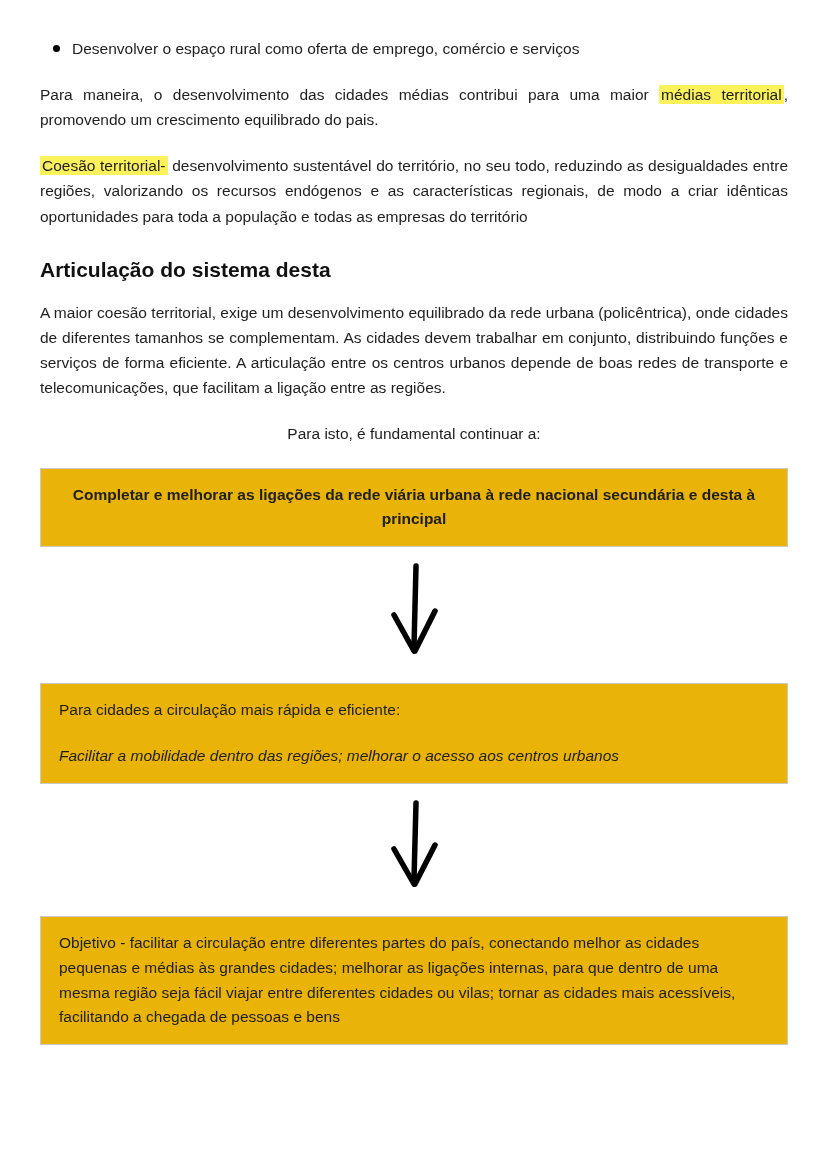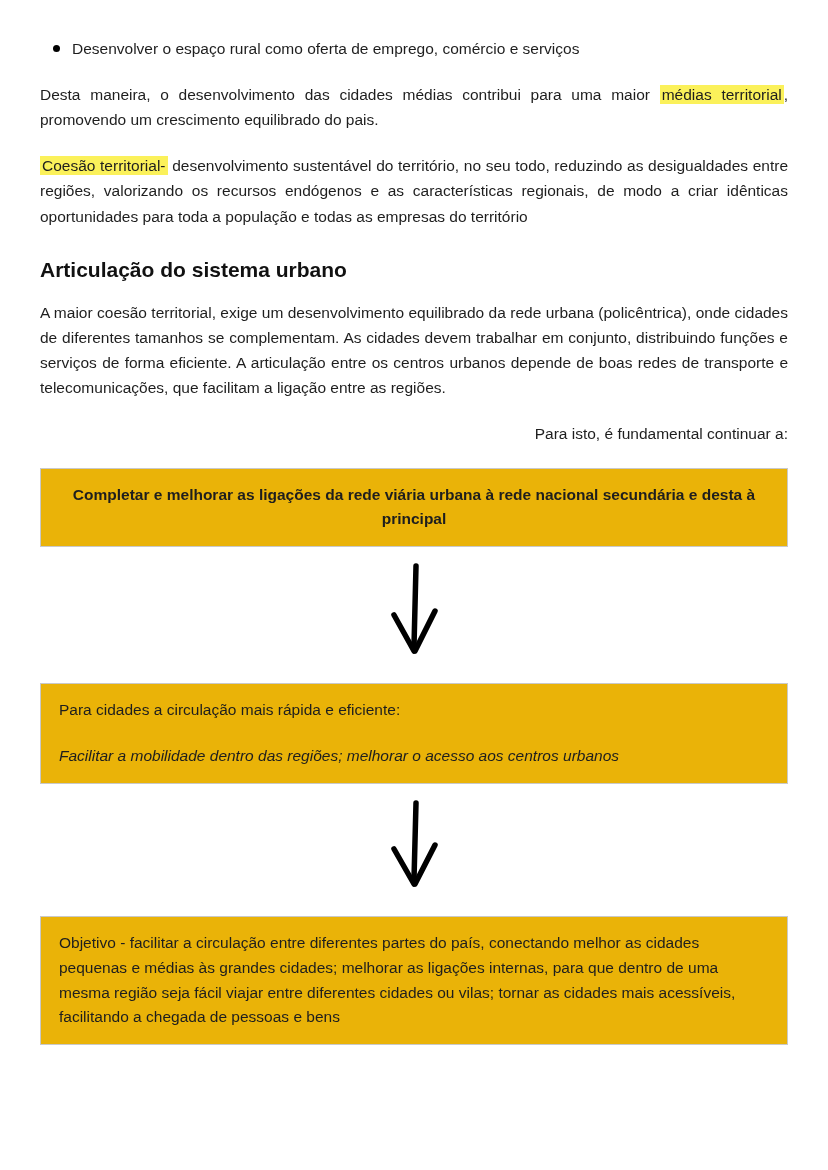--- a/index.html
+++ b/index.html
@@ -18,21 +18,21 @@
   ul.bullets li::before {
     content: "";
     position: absolute;
     left: 13px; top: 9px;
     width: 7px; height: 7px;
     border-radius: 50%;
     background: #000;
   }
 
   p.para { margin: 0 0 21px 0; text-align: justify; }
-  p.para.no-justify { text-align: right; }
+  p.para.no-justify { text-align: center; }
 
   mark {
     background: var(--highlight, #fbf15a);
     color: inherit;
     padding: 1px 2px;
   }
 
   h1.section {
     font-size: 21px;
     font-weight: 700;
@@ -57,25 +57,25 @@
 <body>
 
 <div class="page">
 
   <ul class="bullets">
     <li>
       <span>Desenvolver o espaço rural como oferta de emprego, comércio e serviços</span>
     </li>
   </ul>
 
-  <p class="para"><span>Desta maneira, o desenvolvimento das cidades médias contribui para uma maior </span><mark>médias territorial</mark><span>, promovendo um crescimento equilibrado do pais.</span></p>
+  <p class="para"><span>Para maneira, o desenvolvimento das cidades médias contribui para uma maior </span><mark>médias territorial</mark><span>, promovendo um crescimento equilibrado do pais.</span></p>
 
   <p class="para"><mark>Coesão territorial-</mark><span> desenvolvimento sustentável do território, no seu todo, reduzindo as desigualdades entre regiões, valorizando os recursos endógenos e as características regionais, de modo a criar idênticas oportunidades para toda a população e todas as empresas do território</span></p>
 
-  <h1 class="section">Articulação do sistema urbano</h1>
+  <h1 class="section">Articulação do sistema desta</h1>
 
   <p class="para">A maior coesão territorial, exige um desenvolvimento equilibrado da rede urbana (policêntrica), onde cidades de diferentes tamanhos se complementam. As cidades devem trabalhar em conjunto, distribuindo funções e serviços de forma eficiente. A articulação entre os centros urbanos depende de boas redes de transporte e telecomunicações, que facilitam a ligação entre as regiões.</p>
 
   <p class="para no-justify">Para isto, é fundamental continuar a:</p>
 
   <div class="flow-box center">
     <p>Completar e melhorar as ligações da rede viária urbana à rede nacional secundária e desta à principal</p>
   </div>
 
   <div class="arrow-wrap">

